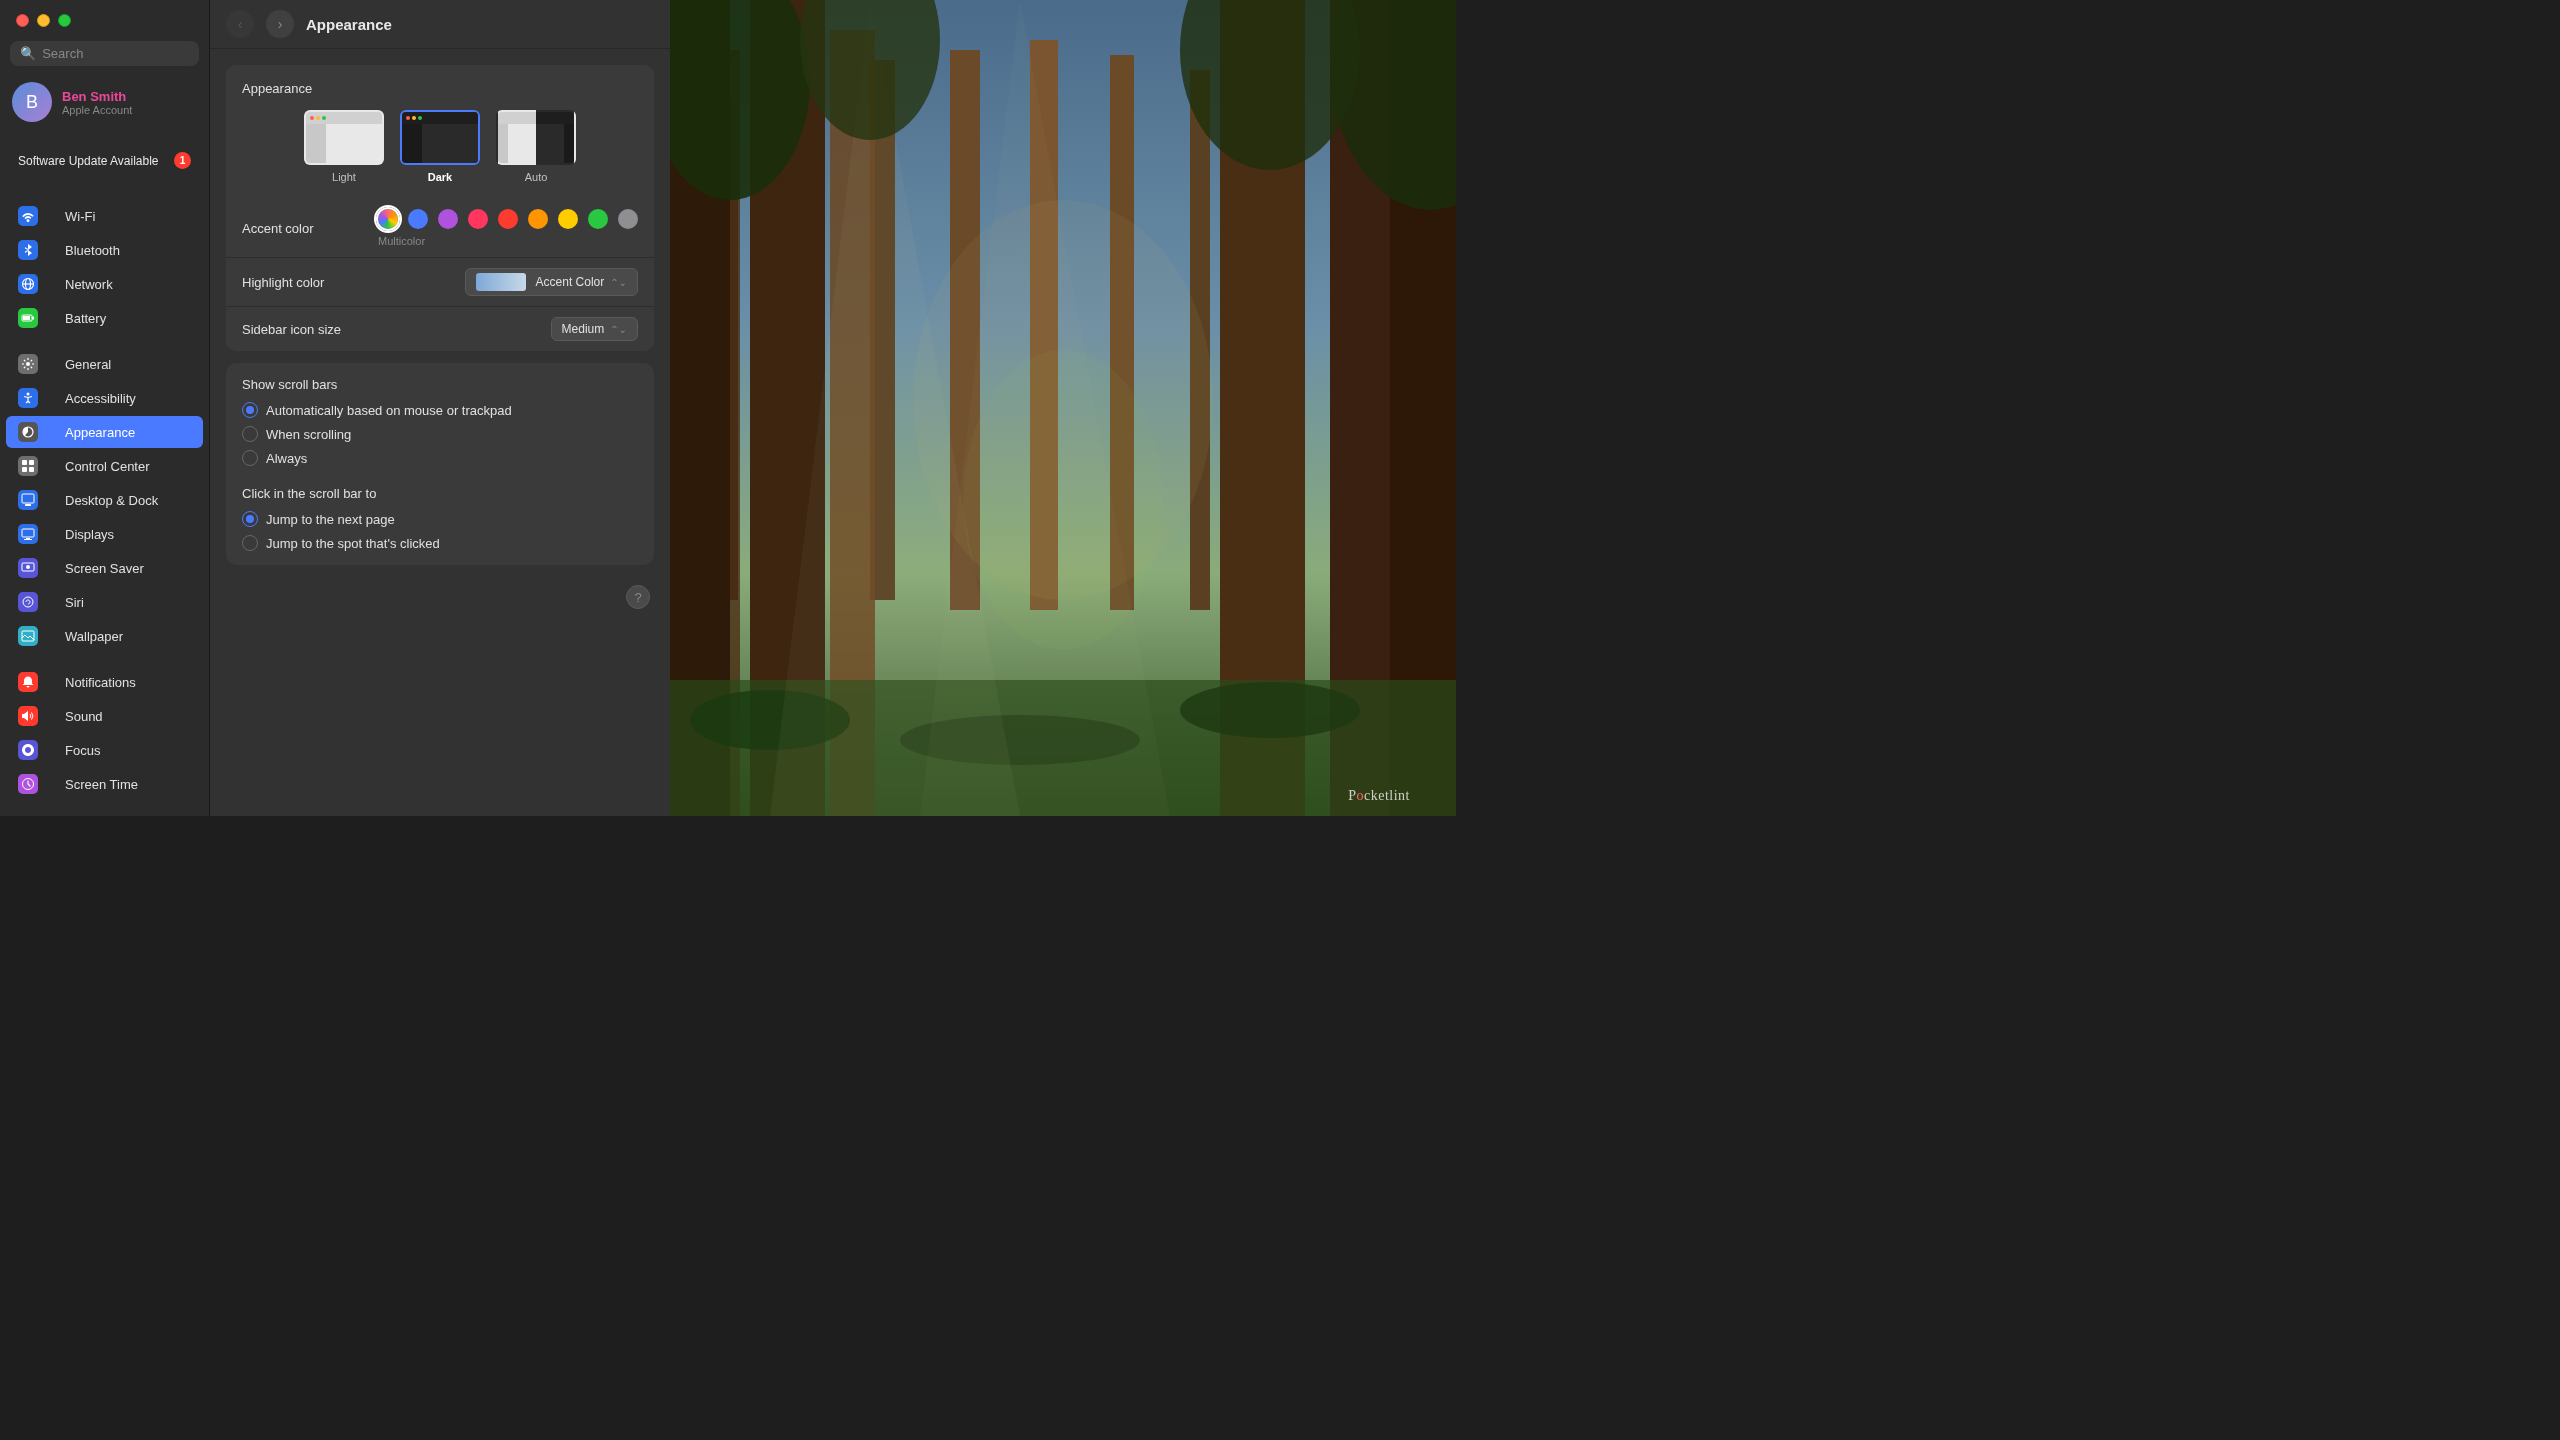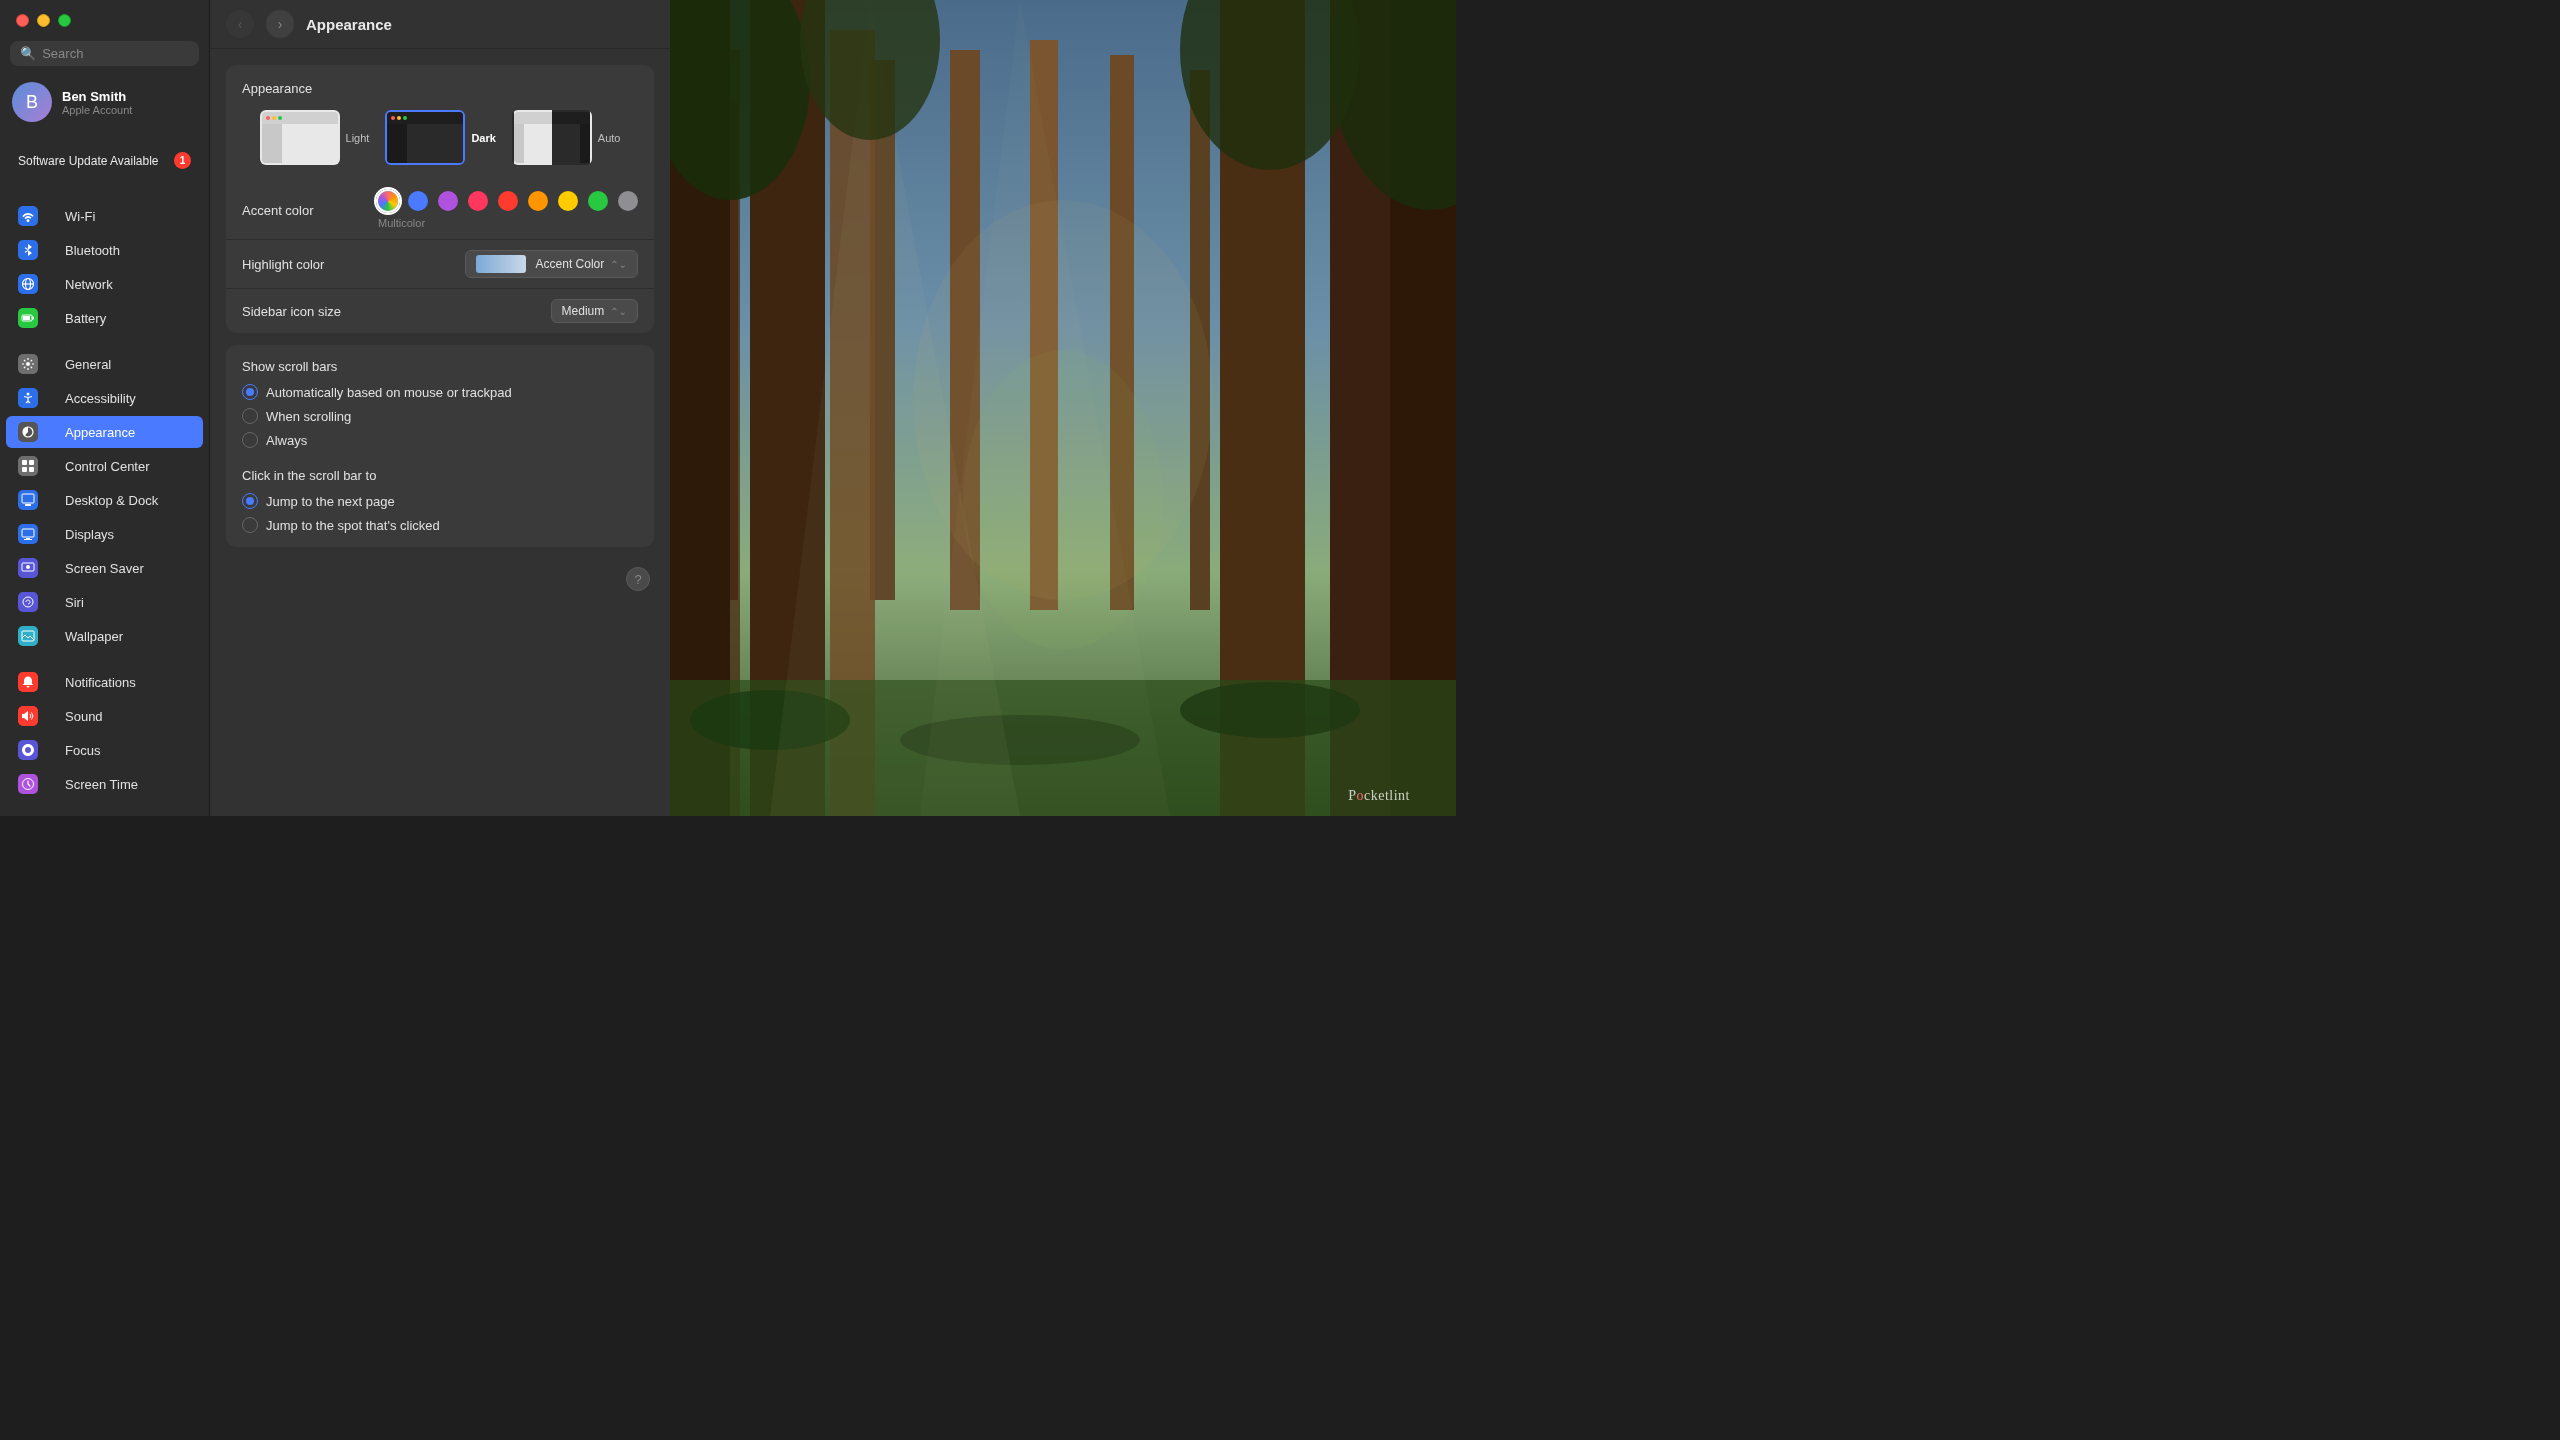--- a/index.html
+++ b/index.html
@@ -82,21 +82,21 @@
       display: flex;
       align-items: center;
       justify-content: center;
       font-size: 18px;
       color: white;
       font-weight: 500;
       flex-shrink: 0;
     }
     .user-info {}
     .user-name {
-      color: #ffffff;
+      color: #ec4899;
       font-size: 13px;
       font-weight: 600;
     }
     .user-account {
       color: #888;
       font-size: 11px;
     }
 
     
     .software-update {
@@ -228,20 +228,21 @@
       font-size: 13px;
       margin-bottom: 14px;
     }
     .appearance-options {
       display: flex;
       gap: 16px;
       justify-content: center;
     }
     .appearance-option {
       display: flex;
+      flex-direction: column;
       align-items: center;
       gap: 6px;
       cursor: pointer;
     }
     .appearance-thumb {
       width: 80px;
       height: 55px;
       border-radius: 6px;
       border: 2px solid transparent;
       overflow: hidden;

